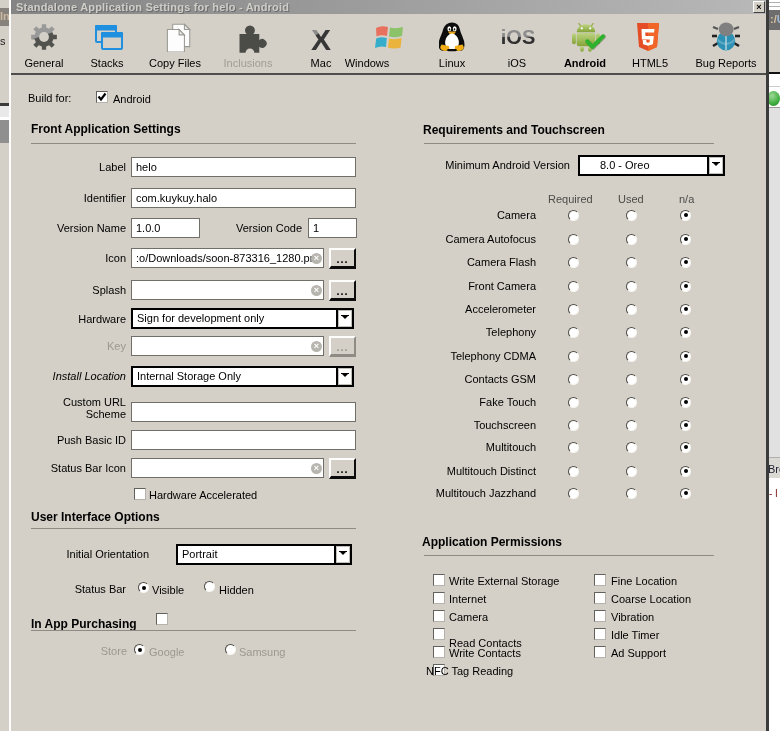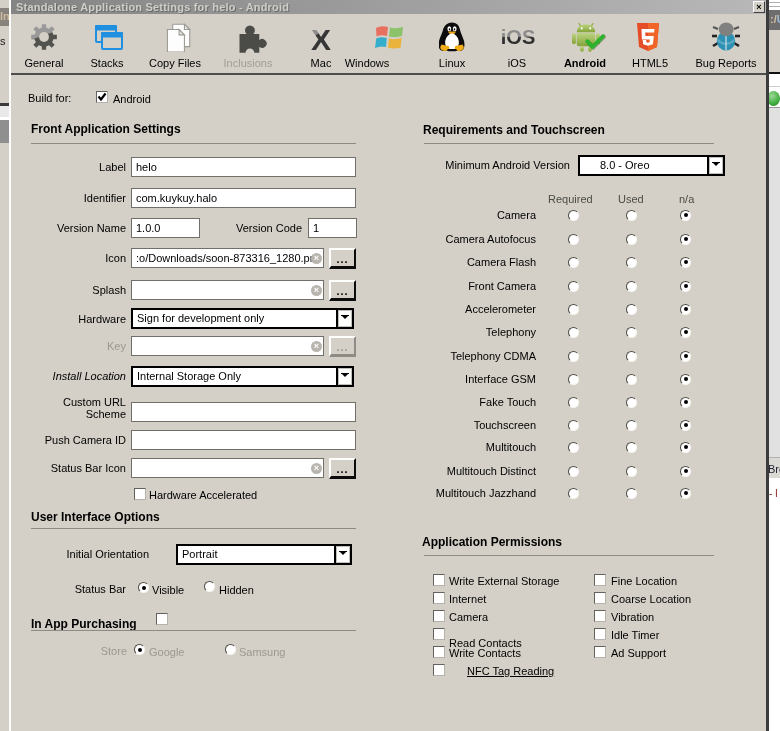--- a/index.html
+++ b/index.html
@@ -238,21 +238,21 @@
 <div class="input" style="left:131px;top:336px;width:193px;"></div>
 <div class="clear" style="left:311px;top:341px;">×</div>
 <div class="dots grey" style="left:329px;top:336px;">...</div>
 
 <div class="rlbl" style="left:26px;top:370px;width:100px;font-style:italic;">Install Location</div>
 <div class="combo" style="left:131px;top:366px;width:223px;">Internal Storage Only<span class="cbtn"></span></div>
 
 <div class="rlbl" style="left:26px;top:396px;width:100px;">Custom URL<br>Scheme</div>
 <div class="input" style="left:131px;top:402px;width:225px;"></div>
 
-<div class="rlbl" style="left:26px;top:434px;width:100px;">Push Camera ID</div>
+<div class="rlbl" style="left:26px;top:434px;width:100px;">Push Basic ID</div>
 <div class="input" style="left:131px;top:430px;width:225px;"></div>
 
 <div class="rlbl" style="left:26px;top:462px;width:100px;">Status Bar Icon</div>
 <div class="input" style="left:131px;top:458px;width:193px;"></div>
 <div class="clear" style="left:311px;top:463px;">×</div>
 <div class="dots" style="left:329px;top:458px;">...</div>
 
 <div class="check" style="left:134px;top:488px;"></div>
 <div class="lbl" style="left:149px;top:489px;">Hardware Accelerated</div>
 
@@ -310,21 +310,21 @@
       <div class="radio" style="left:626px;top:303.5px;"></div>
       <div class="radio on" style="left:680px;top:303.5px;"></div>
       <div class="rlbl" style="left:336px;top:326px;width:200px;">Telephony</div>
       <div class="radio" style="left:568px;top:326.5px;"></div>
       <div class="radio" style="left:626px;top:326.5px;"></div>
       <div class="radio on" style="left:680px;top:326.5px;"></div>
       <div class="rlbl" style="left:336px;top:350px;width:200px;">Telephony CDMA</div>
       <div class="radio" style="left:568px;top:350.5px;"></div>
       <div class="radio" style="left:626px;top:350.5px;"></div>
       <div class="radio on" style="left:680px;top:350.5px;"></div>
-      <div class="rlbl" style="left:336px;top:373px;width:200px;">Interface GSM</div>
+      <div class="rlbl" style="left:336px;top:373px;width:200px;">Contacts GSM</div>
       <div class="radio" style="left:568px;top:373.5px;"></div>
       <div class="radio" style="left:626px;top:373.5px;"></div>
       <div class="radio on" style="left:680px;top:373.5px;"></div>
       <div class="rlbl" style="left:336px;top:396px;width:200px;">Fake Touch</div>
       <div class="radio" style="left:568px;top:396.5px;"></div>
       <div class="radio" style="left:626px;top:396.5px;"></div>
       <div class="radio on" style="left:680px;top:396.5px;"></div>
       <div class="rlbl" style="left:336px;top:419px;width:200px;">Touchscreen</div>
       <div class="radio" style="left:568px;top:419.5px;"></div>
       <div class="radio" style="left:626px;top:419.5px;"></div>
@@ -351,21 +351,21 @@
       <div class="lbl" style="left:449px;top:575px;">Write External Storage</div>
       <div class="check" style="left:433px;top:592px;"></div>
       <div class="lbl" style="left:449px;top:593px;">Internet</div>
       <div class="check" style="left:433px;top:610px;"></div>
       <div class="lbl" style="left:449px;top:611px;">Camera</div>
       <div class="check" style="left:433px;top:628px;"></div>
       <div class="lbl" style="left:449px;top:629px;margin-top:8px;">Read Contacts</div>
       <div class="check" style="left:433px;top:646px;"></div>
       <div class="lbl" style="left:449px;top:647px;">Write Contacts</div>
       <div class="check" style="left:433px;top:664px;"></div>
-      <div class="lbl" style="left:467px;top:665px;text-decoration:underline;">NFC Tag Reading</div>
+      <div class="lbl" style="left:426px;top:665px;">NFC Tag Reading</div>
       <div class="check" style="left:594px;top:574px;"></div>
       <div class="lbl" style="left:611px;top:575px;">Fine Location</div>
       <div class="check" style="left:594px;top:592px;"></div>
       <div class="lbl" style="left:611px;top:593px;">Coarse Location</div>
       <div class="check" style="left:594px;top:610px;"></div>
       <div class="lbl" style="left:611px;top:611px;">Vibration</div>
       <div class="check" style="left:594px;top:628px;"></div>
       <div class="lbl" style="left:611px;top:629px;">Idle Timer</div>
       <div class="check" style="left:594px;top:646px;"></div>
       <div class="lbl" style="left:611px;top:647px;">Ad Support</div>

